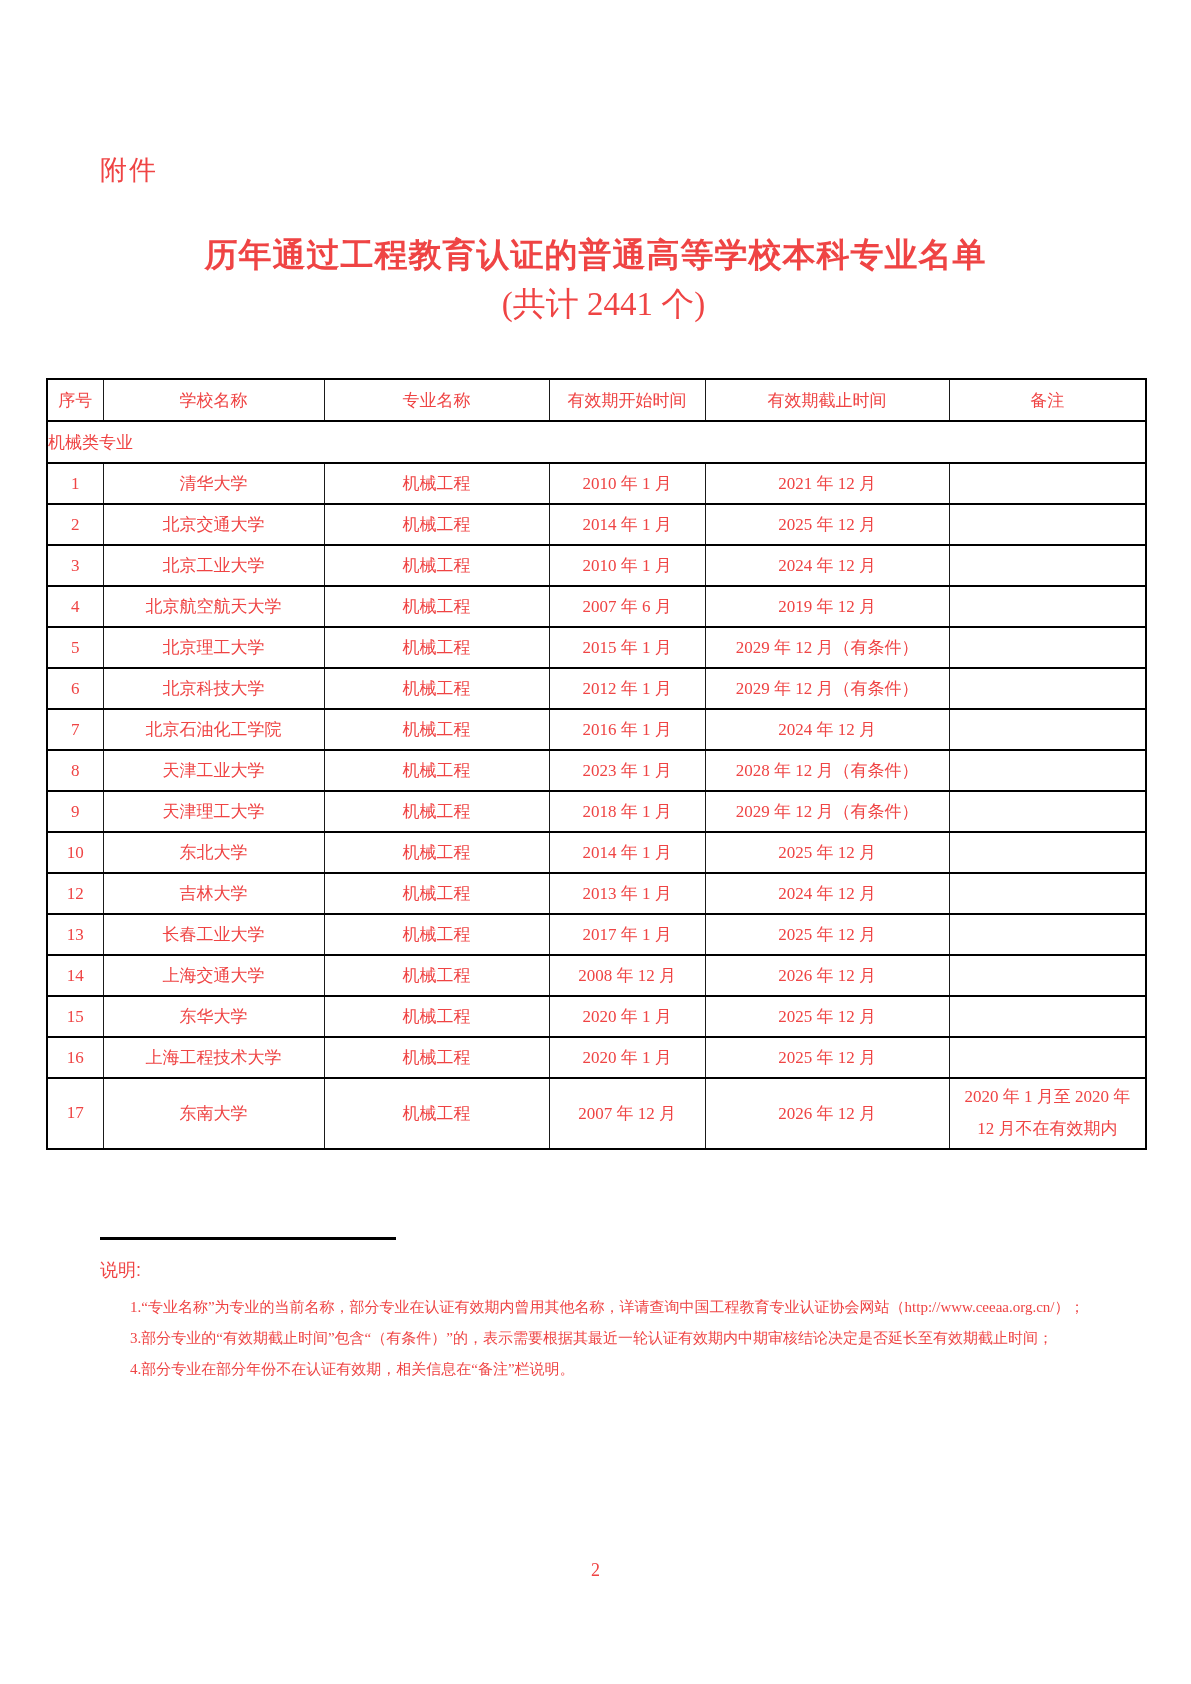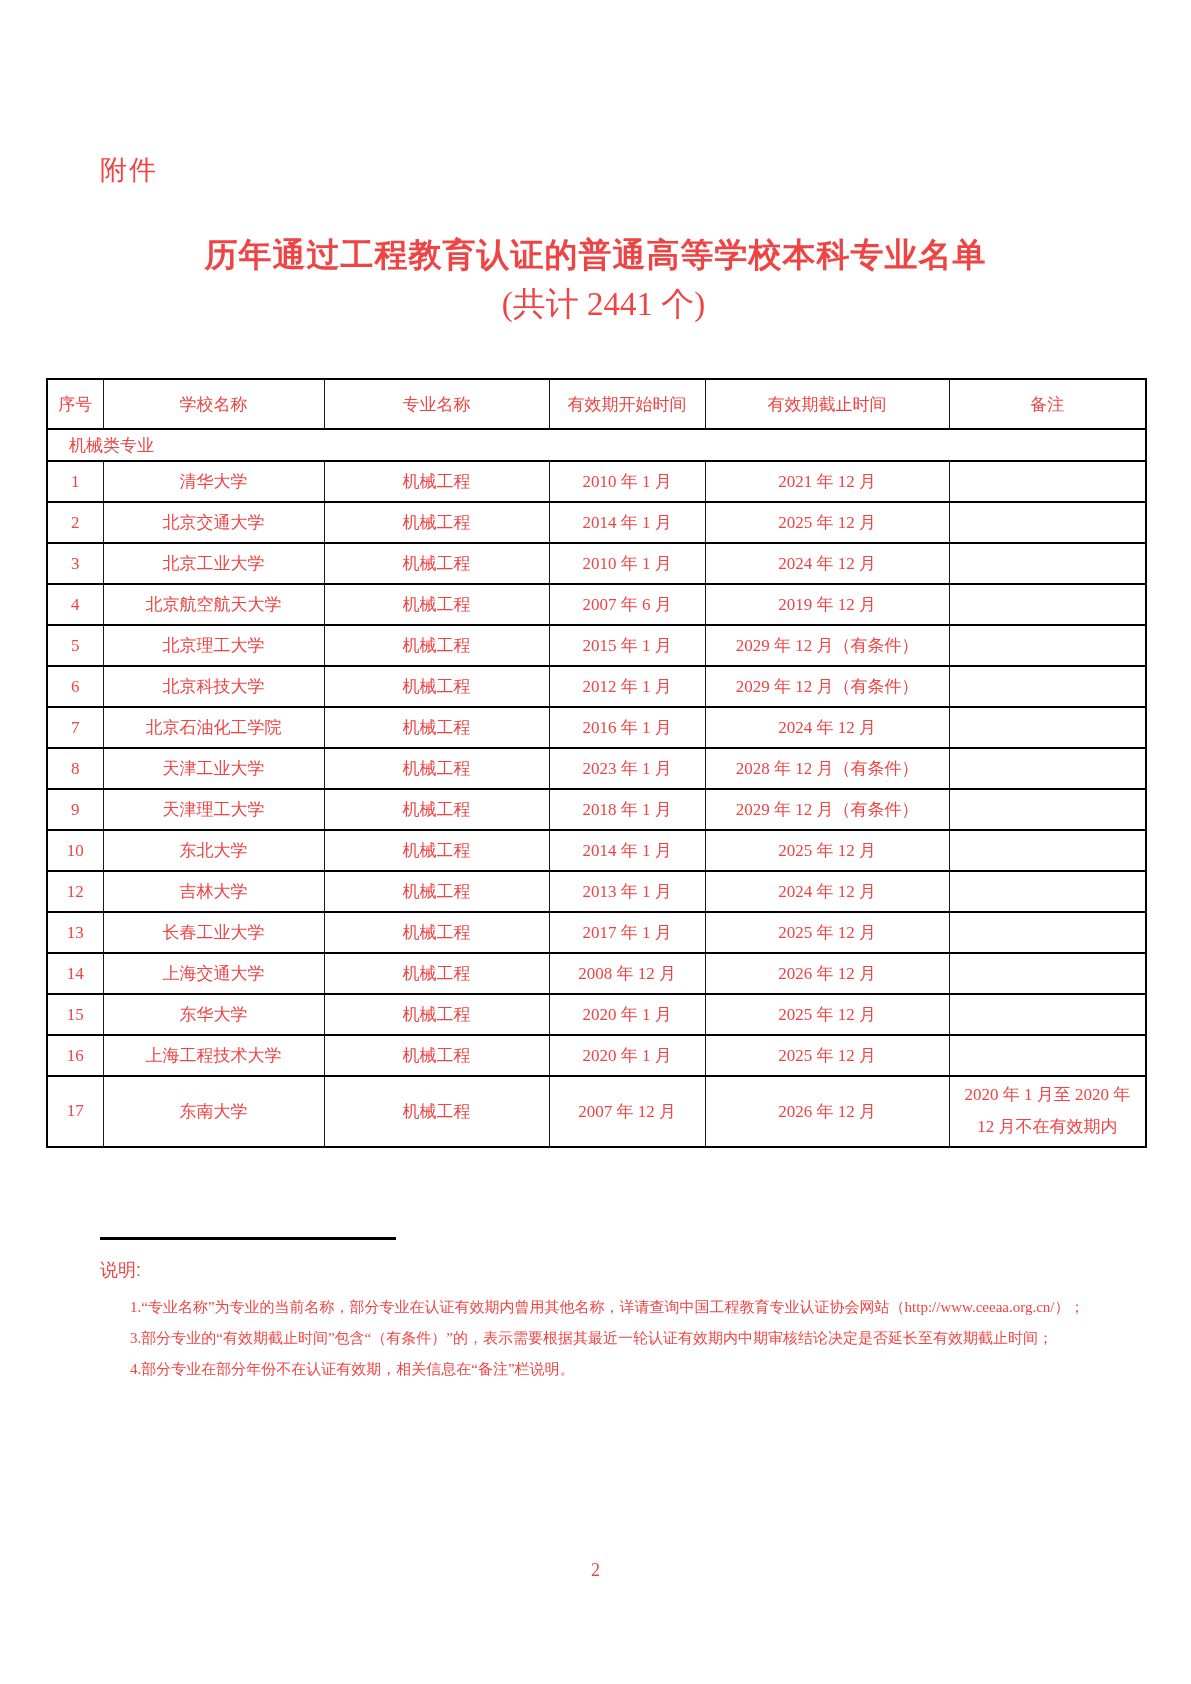--- a/index.html
+++ b/index.html
@@ -56,26 +56,26 @@
     border-top: 2px solid #000;
     border-bottom: 2px solid #000;
     font-size: 17px;
     font-weight: normal;
     text-align: center;
     vertical-align: middle;
     padding: 2px 6px;
     overflow: hidden;
   }
   table.main { border: 2px solid #000; }
-  table.main thead th { height: 50px; }
+  table.main thead th { height: 42px; }
   table.main td { height: 41px; }
   tr.section-row td {
     text-align: left;
-    padding-left: 21px;
-    height: 32px;
+    padding-left: 0;
+    height: 42px;
   }
   td.remark-cell {
     line-height: 1.9;
     padding: 4px 12px;
   }
   .col-no     { width: 56px; }
   .col-school { width: 221px; }
   .col-major  { width: 225px; }
   .col-start  { width: 156px; }
   .col-end    { width: 244px; }

